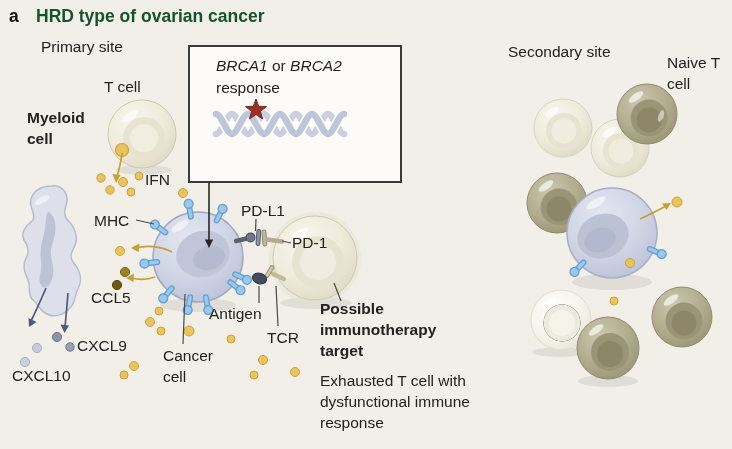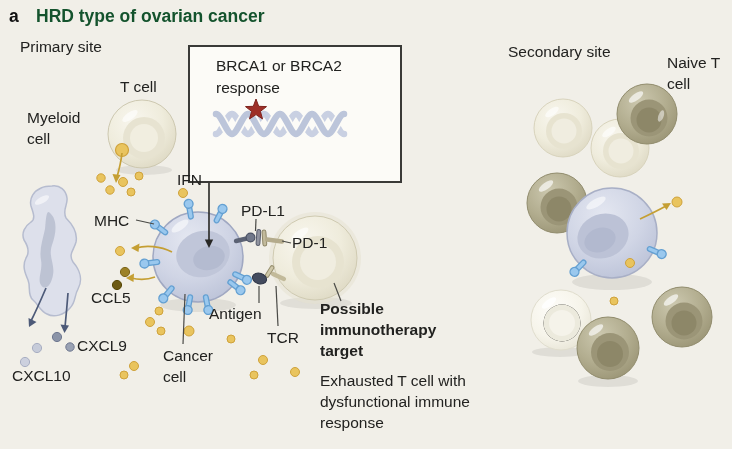--- a/index.html
+++ b/index.html
@@ -5,21 +5,21 @@
   html,body{margin:0;padding:0;background:#f1efe8;}
   .stage{
     position:relative;width:732px;height:449px;background:#f1efe8;
     font-family:"Liberation Sans",sans-serif;color:#1d1d1b;overflow:hidden;
   }
   .stage svg{position:absolute;left:0;top:0;}
   .lbl{position:absolute;font-size:15.5px;line-height:21px;color:#222220;}
   .lbl.bold{font-weight:bold;}
   .title-letter{position:absolute;left:9px;top:6px;font-size:17.5px;font-weight:bold;color:#111;}
   .title-text{position:absolute;left:36px;top:6px;font-size:17.5px;font-weight:bold;color:#14532d;}
-  .gene{}
+  .gene{font-style:italic;}
   .boxtext{position:absolute;font-size:15.5px;line-height:21px;color:#222220;}
 </style>
 </head>
 <body>
 
 <div class="stage">
 
   <svg width="732" height="449" viewBox="0 0 732 449">
     <defs>
       <radialGradient id="gCream" cx="38%" cy="32%" r="78%">
@@ -275,26 +275,26 @@
       <g>
         <path d="M640,219 Q655,212 666,206" stroke="#c59f33" stroke-width="1.7" fill="none"></path>
         <polygon points="671,203 662,203.5 666.5,210" fill="#c59f33"></polygon>
       </g>
     </g>
   </svg>
 
   <div class="title-letter">a</div>
   <div class="title-text">HRD type of ovarian cancer</div>
 
-  <div class="lbl" style="left:20px;top:36px;">Primary site</div>
+  <div class="lbl" style="left:41px;top:36px;">Primary site</div>
   <div class="lbl" style="left:508px;top:41px;">Secondary site</div>
 
-  <div class="lbl" style="left:120px;top:76px;text-align:right;">T cell</div>
-  <div class="lbl" style="left:27px;top:107px;width:72px;">Myeloid cell</div>
-  <div class="lbl" style="left:145px;top:169px;margin-left:32px;">IFN</div>
+  <div class="lbl" style="left:104px;top:76px;text-align:right;">T cell</div>
+  <div class="lbl" style="left:27px;top:107px;width:72px;font-weight:bold;">Myeloid cell</div>
+  <div class="lbl" style="left:145px;top:169px;">IFN</div>
   <div class="lbl" style="left:94px;top:210px;">MHC</div>
   <div class="lbl" style="left:91px;top:287px;">CCL5</div>
   <div class="lbl" style="left:77px;top:335px;">CXCL9</div>
   <div class="lbl" style="left:12px;top:365px;">CXCL10</div>
   <div class="lbl" style="left:163px;top:345px;width:72px;">Cancer cell</div>
   <div class="lbl" style="left:241px;top:200px;text-align:center;">PD-L1</div>
   <div class="lbl" style="left:292px;top:232px;text-align:right;">PD-1</div>
   <div class="lbl" style="left:209px;top:303px;">Antigen</div>
   <div class="lbl" style="left:267px;top:327px;">TCR</div>
   <div class="lbl" style="left:667px;top:52px;width:54px;">Naive T cell</div>

